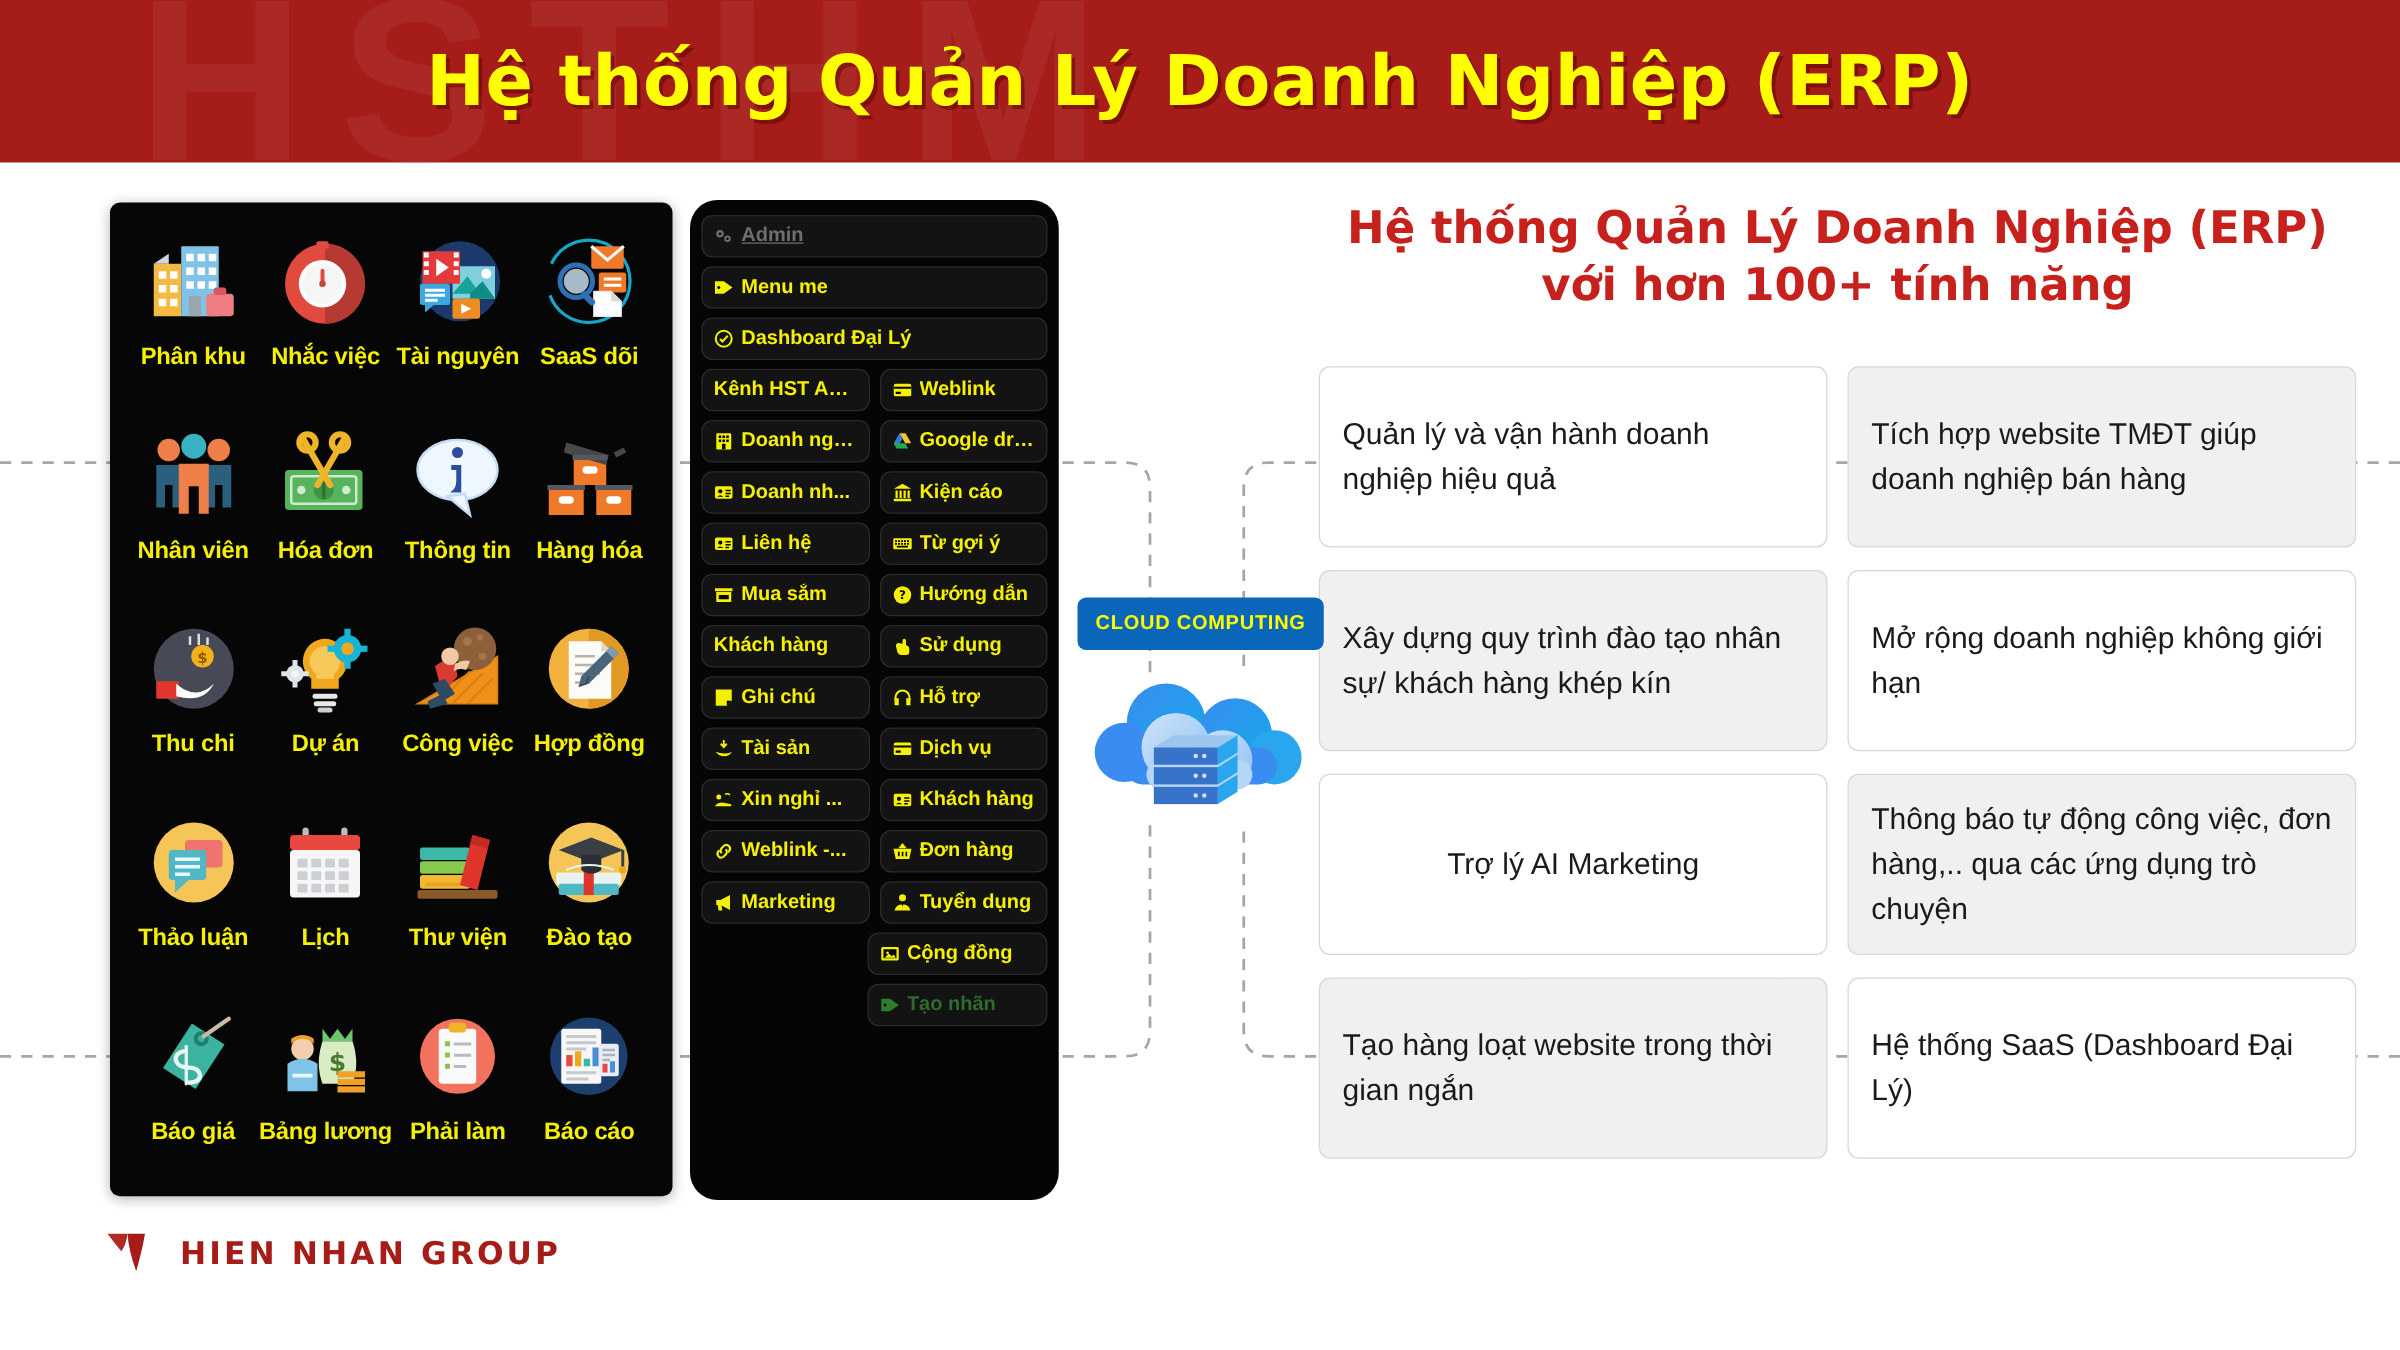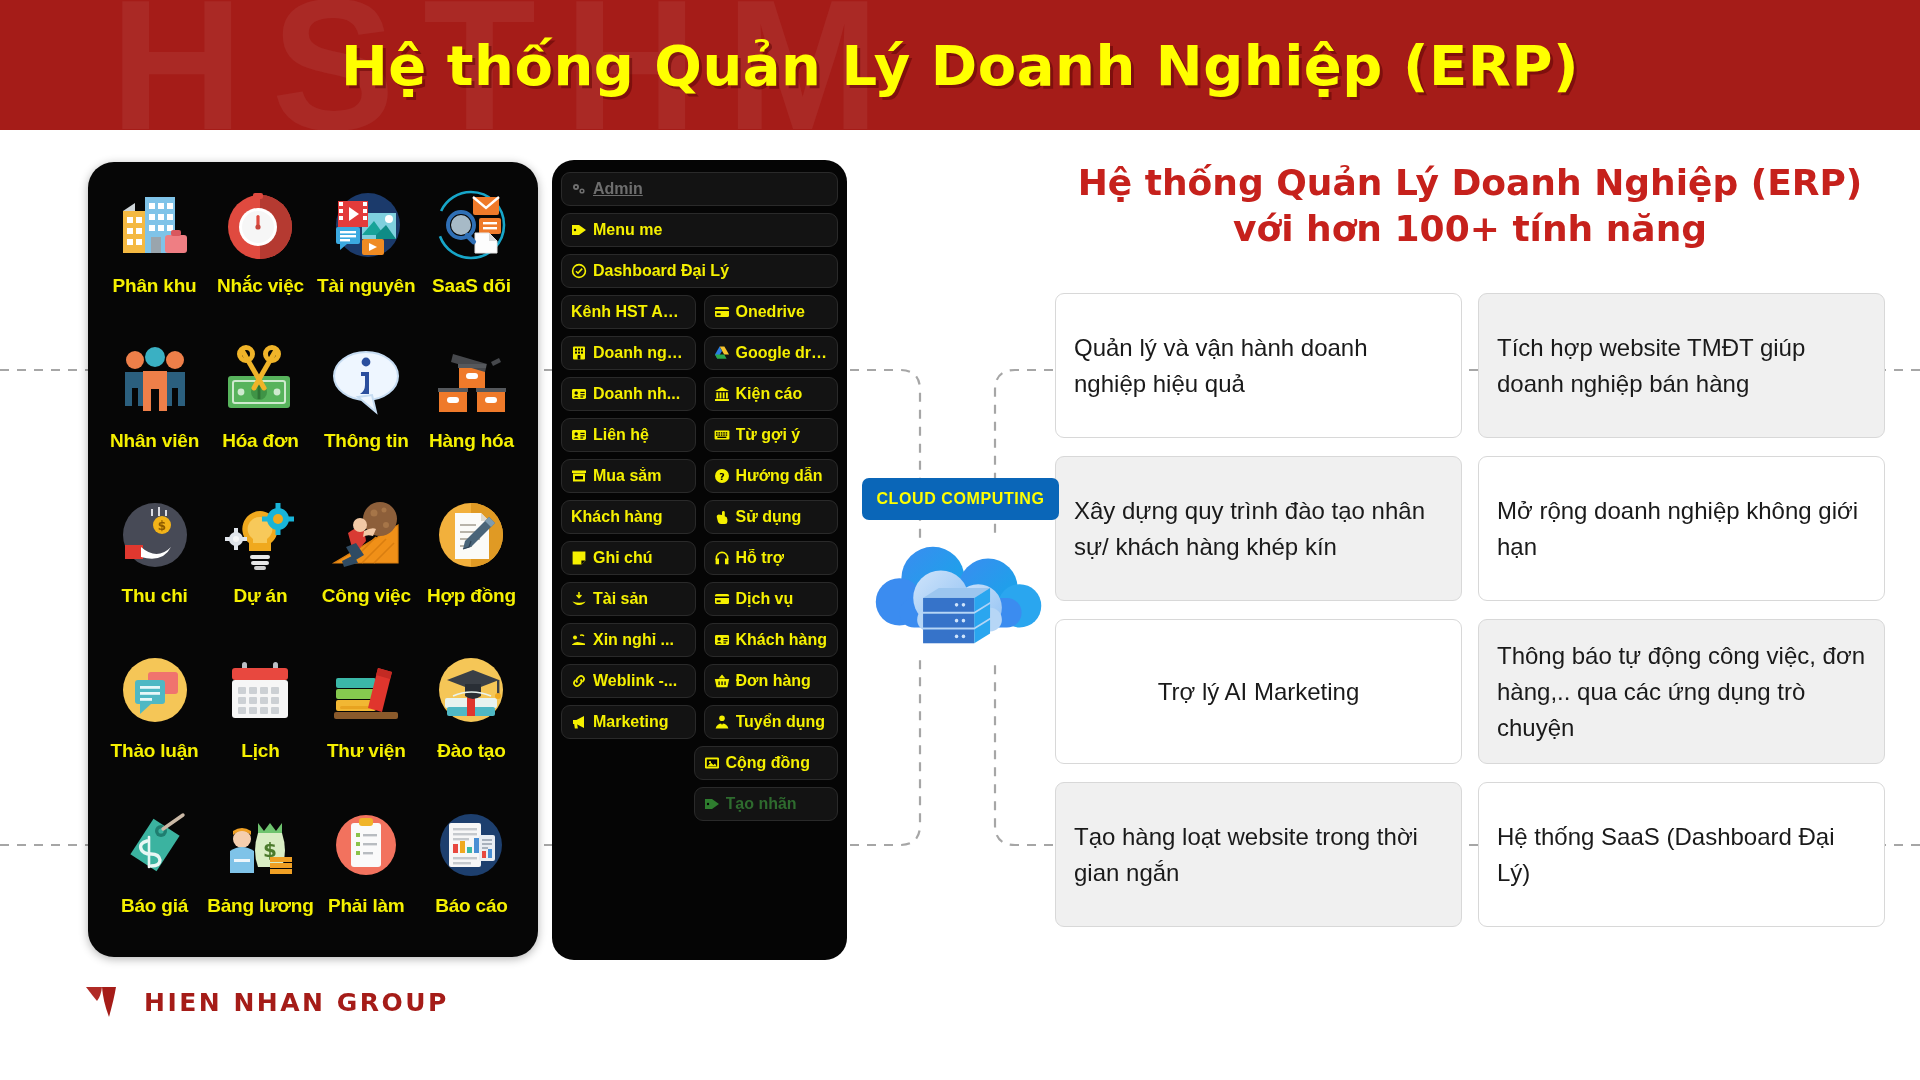--- a/index.html
+++ b/index.html
@@ -29,21 +29,21 @@
     text-shadow:3px 3px 0 rgba(80,0,0,0.45);
     font-family:"DejaVu Sans", sans-serif;
   }
 
   
   .connectors{ position:absolute; left:0; top:0; width:1920px; height:1080px; z-index:1; pointer-events:none;}
 
   
   .icon-panel{
     position:absolute; left:88px; top:162px; width:450px; height:795px;
-    background:#060606; border-radius:26px; z-index:3;
+    background:#060606; border-radius:8px; z-index:3;
     padding:22px 14px 18px 14px;
     display:grid; grid-template-columns:repeat(4,1fr); grid-auto-rows:155px;
     box-shadow:0 2px 10px rgba(0,0,0,0.3);
   }
   .icon-cell{ display:flex; flex-direction:column; align-items:center; justify-content:flex-start; }
   .icon-art{ width:82px; height:82px; display:flex; align-items:center; justify-content:center; }
   .icon-art svg{ width:80px; height:80px; display:block;}
   .icon-label{
     margin-top:9px; color:#f5f000; font-size:19px; font-weight:bold;
     text-align:center; white-space:nowrap; letter-spacing:-0.2px;
@@ -589,21 +589,21 @@
         <span class="mi-label">Kênh HST AL...</span>
       </div>
     <div class="menu-item">
         <span class="mi-icon">
           <svg viewBox="0 0 16 16" fill="currentColor">
             <rect x="1" y="3" width="14" height="10" rx="1.5"></rect>
             <rect x="1" y="5.4" width="14" height="1.6" fill="#050505"></rect>
             <rect x="2.6" y="9.4" width="4" height="1.8" fill="#050505"></rect>
           </svg>
         </span>
-        <span class="mi-label">Onedrive</span>
+        <span class="mi-label">Weblink</span>
       </div>
   </div>
 
   <div class="menu-row">
     <div class="menu-item">
         <span class="mi-icon">
           <svg viewBox="0 0 16 16" fill="currentColor">
             <rect x="2" y="1.5" width="12" height="13" rx="1"></rect>
             <g fill="#050505">
               <rect x="4" y="3.4" width="2" height="2"></rect>

